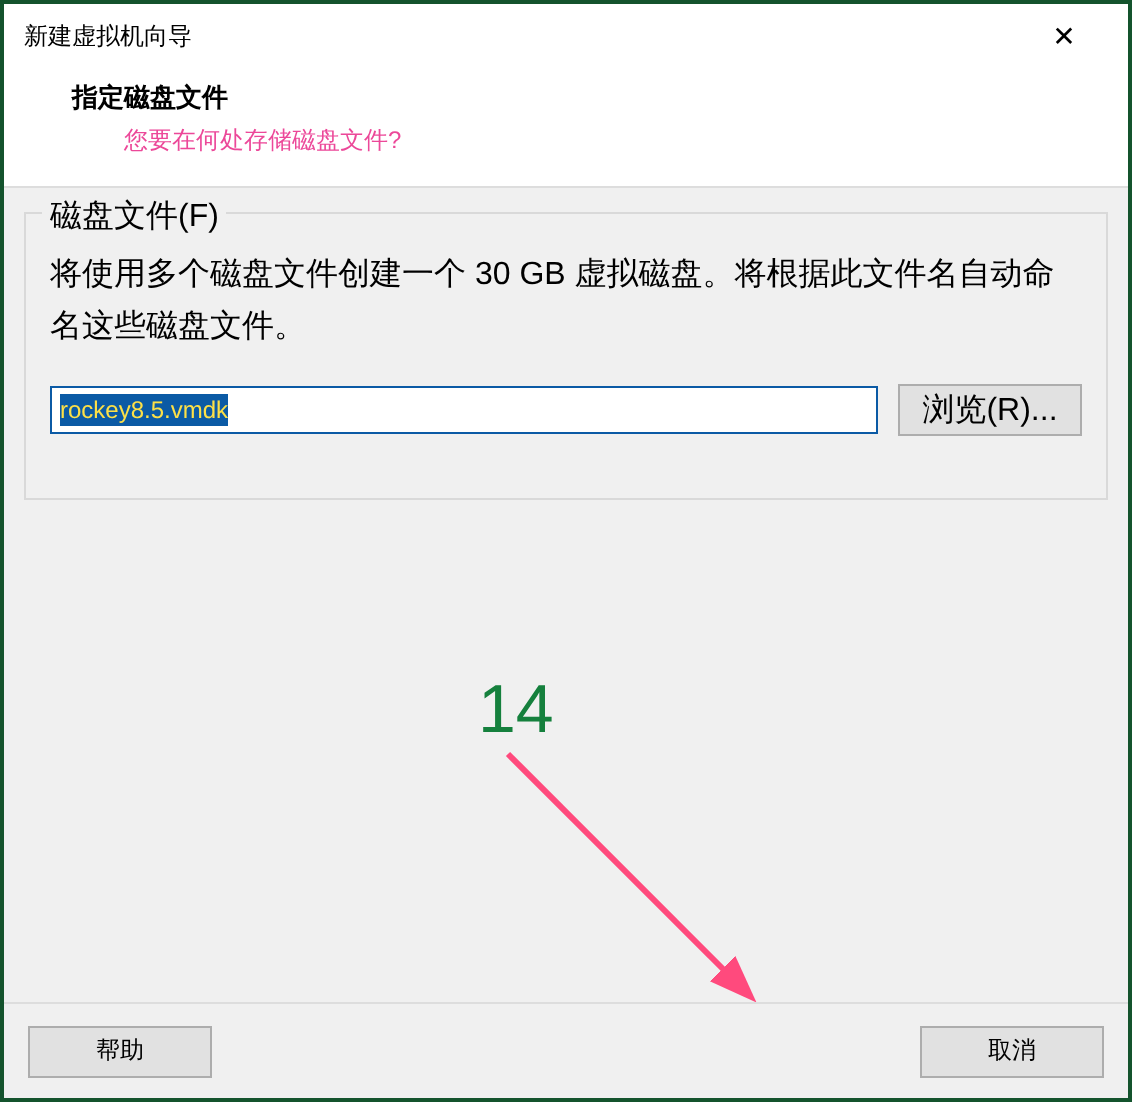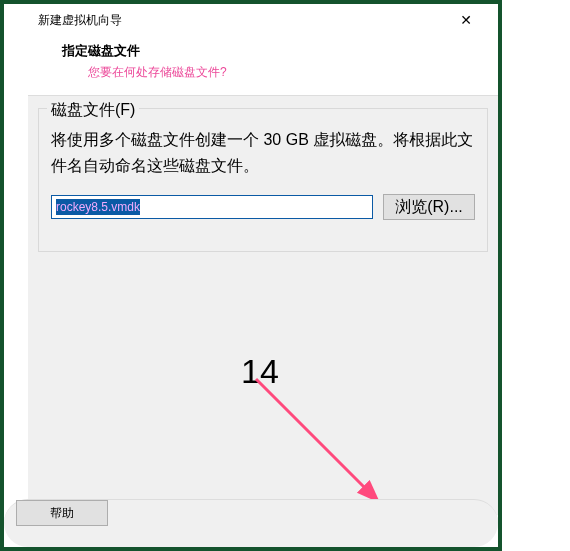--- a/index.html
+++ b/index.html
@@ -6,21 +6,21 @@
   body {
     margin: 0;
     font-family: "Microsoft YaHei", "Segoe UI", Tahoma, sans-serif;
     font-size: 12px;
     background: #fff;
     width: 570px;
     height: 551px;
     overflow: hidden;
     position: relative;
   }
-  .window { border: 4px solid #14532d; width: 502px; height: 551px; position: relative; background: #fff; padding-left: 24px; }
+  .window { border: 2px solid #14532d; width: 566px; height: 551px; position: relative; background: #fff; }
   .titlebar {
     height: 32px;
     display: flex;
     align-items: center;
     padding: 0 10px;
     background: #fff;
   }
   .titlebar .title { flex: 1; font-size: 12px; color: #000; }
   .titlebar .close {
     width: 44px; height: 30px;
@@ -60,58 +60,58 @@
     height: 24px;
     border: 1px solid #0b5aa5;
     background: #fff;
     padding: 0 4px;
     font-size: 12px;
     display: flex;
     align-items: center;
   }
   .path-input .seltext {
     background: #0b5aa5;
-    color: #f0abfc;
+    color: #fde047;
     padding: 1px 0;
   }
   .browse-btn {
     width: 92px; height: 26px;
     background: #e1e1e1;
     border: 1px solid #adadad;
     font-size: 16px;
     display: flex; align-items: center; justify-content: center;
     cursor: pointer;
   }
   .footer {
     position: absolute;
     left: 0; right: 0; bottom: 0;
     height: 48px;
     background: #f0f0f0;
     border-top: 1px solid #ddd;
     display: flex;
+    align-items: center;
     padding: 0 12px;
-    border-radius: 24px;
   }
   .btn {
     height: 26px;
     padding: 0 8px;
     min-width: 92px;
     background: #e1e1e1;
     border: 1px solid #adadad;
     font-size: 12px;
     display: flex; align-items: center; justify-content: center;
     cursor: pointer;
   }
   .btn.default { border: 1px solid #0078d7; }
   .spacer { flex: 1; }
   .footer .btn + .btn { margin-left: 8px; }
   .anno-num {
     position: absolute;
-    left: 237px; top: 348px;
-    color: #000000;
+    left: 237px; top: 334px;
+    color: #15803d;
     font-size: 34px;
     font-family: Arial, sans-serif;
   }
   .arrow {
     position: absolute;
     left: 242px; top: 365px;
     pointer-events: none;
   }
 </style>
 </head>
@@ -147,14 +147,15 @@
       <marker id="ah" markerWidth="10" markerHeight="10" refX="6" refY="3" orient="auto">
         <path d="M0,0 L8,3 L0,6 Z" fill="#ff4a7d"></path>
       </marker>
     </defs>
     <line x1="10" y1="10" x2="130" y2="130" stroke="#ff4a7d" stroke-width="3" marker-end="url(#ah)"></line>
   </svg>
 
   <div class="footer">
     <div class="btn">帮助</div>
     <div class="spacer"></div>
+    <div class="btn">取消</div>
   </div>
 </div>
 
 </body></html>

